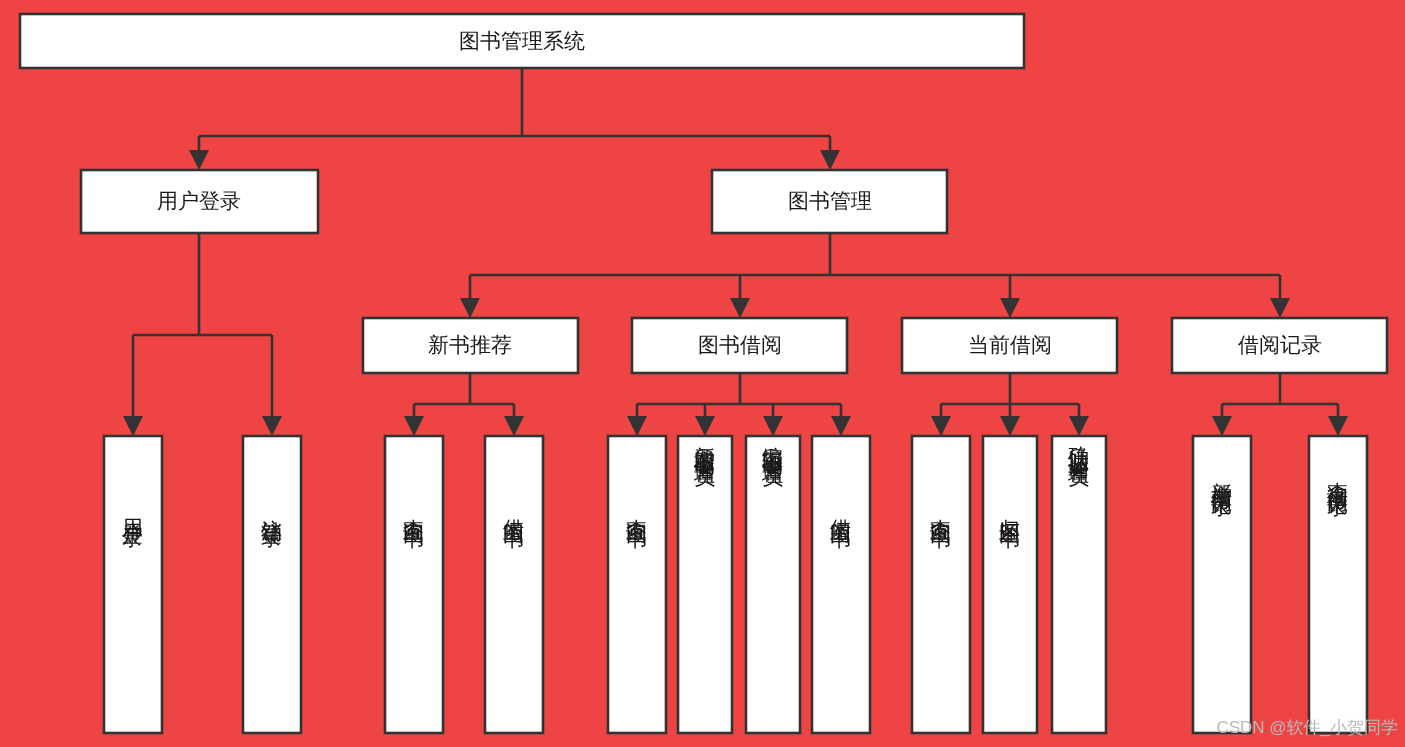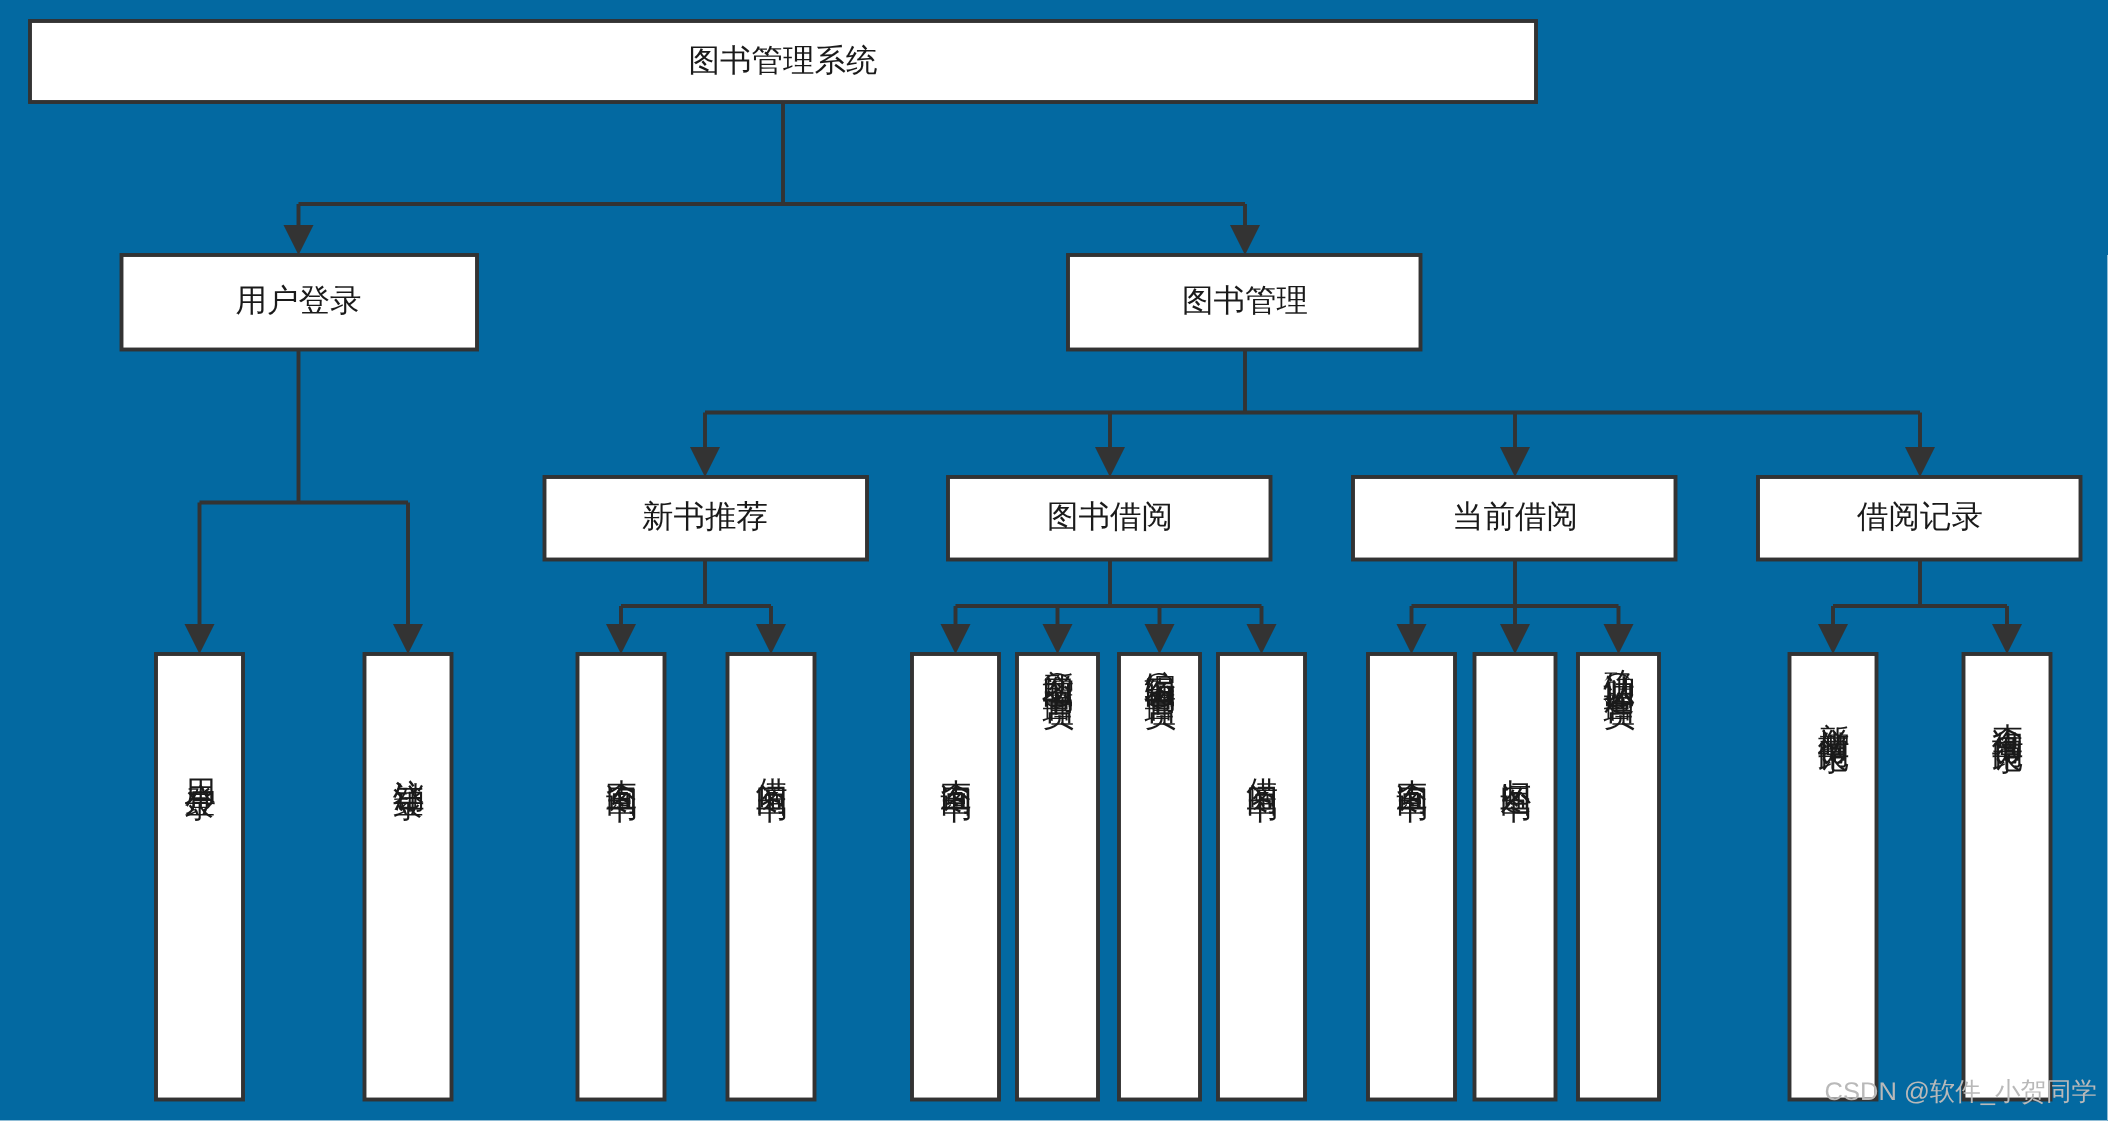--- a/index.html
+++ b/index.html
@@ -8,21 +8,21 @@
     padding: 0;
     background: #ffffff;
   }
   body {
     font-family: "Liberation Sans", "DejaVu Sans", sans-serif;
   }
   #diagram-root {
     position: relative;
     width: 1405px;
     height: 747px;
-    background: #0369a1;
+    background: #ef4444;
     overflow: hidden;
   }
   svg.diagram-canvas {
     position: absolute;
     top: 0;
     left: 0;
     width: 1405px;
     height: 747px;
     display: block;
   }

